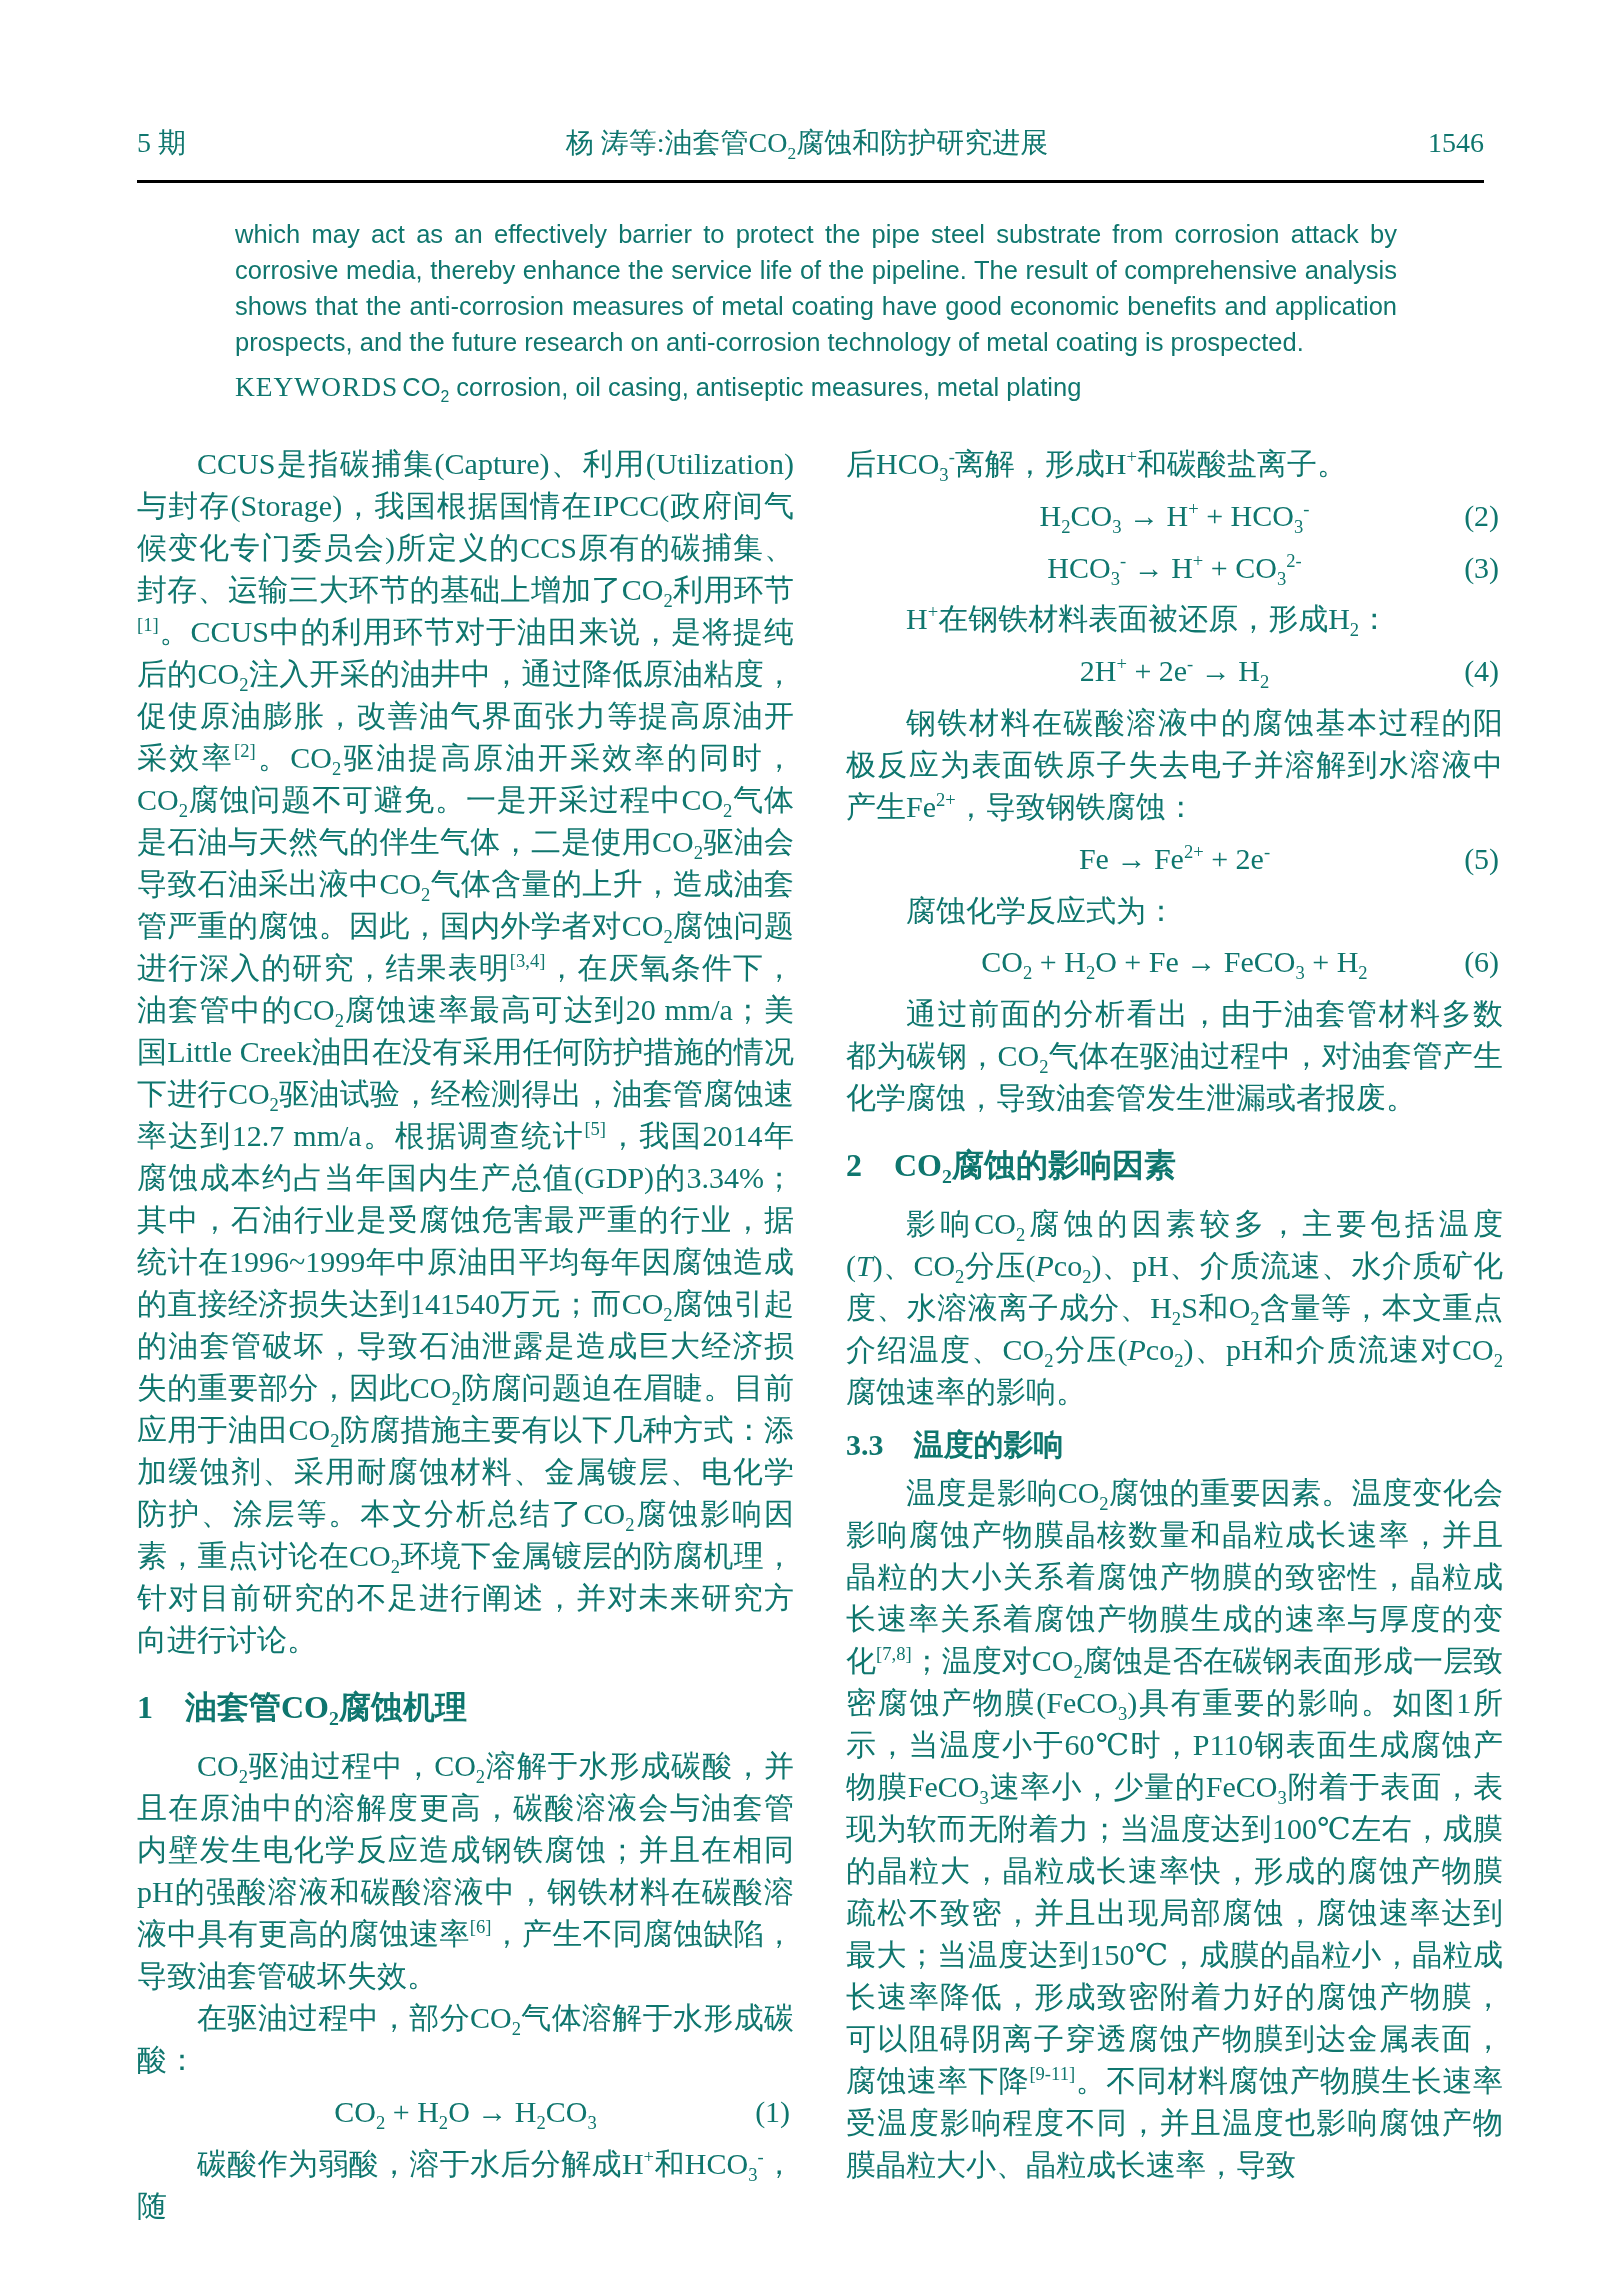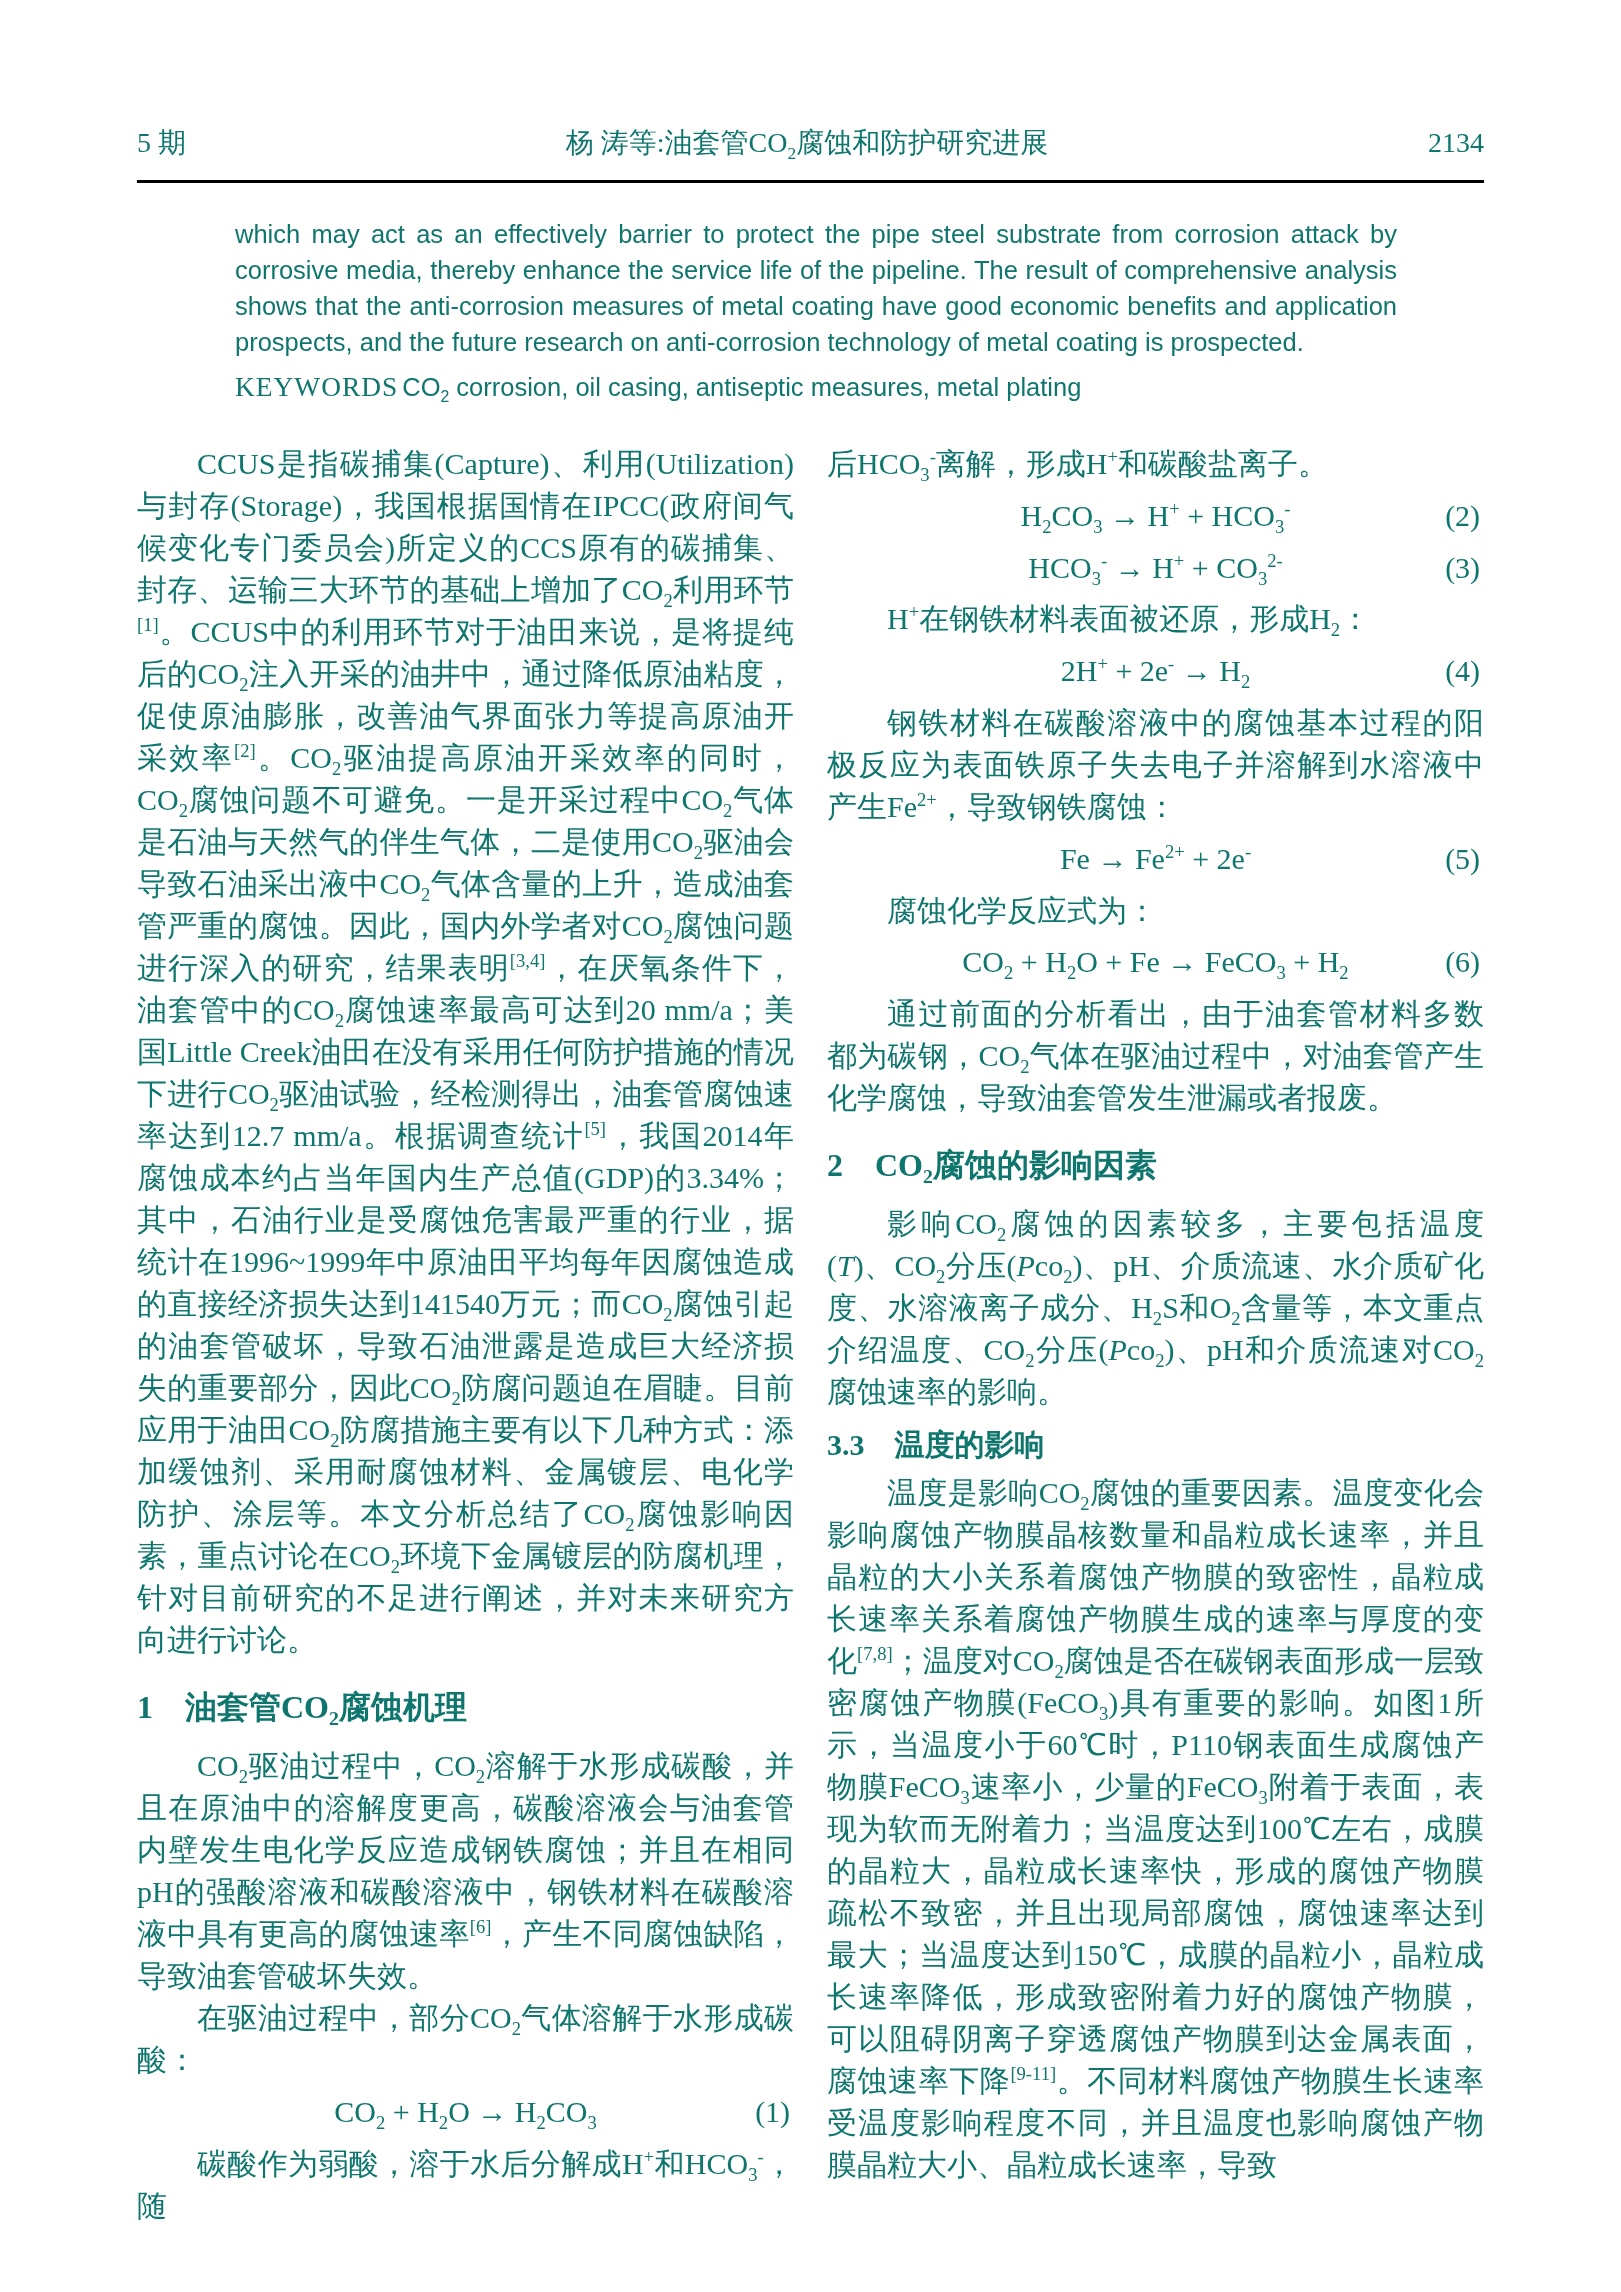--- a/index.html
+++ b/index.html
@@ -33,21 +33,21 @@
   .abstract p{margin:0;}
   .keywords-line{margin-top:8.8px !important;}
   .kw-label{
     font-family:"Liberation Serif","DejaVu Serif",serif;
     font-weight:normal;font-size:27.4px;letter-spacing:1px;
   }
   .kw-text{margin-left:4px;}
   
   .columns{
     position:absolute;top:443px;left:137px;width:1347px;
-    display:flex;gap:33px;font-family:Liberation Serif, serif;
+    display:flex;gap:52px;
   }
   .col{
     width:657px;flex:0 0 657px;
     font-size:30px;line-height:42px;
     text-align:justify;
   }
   .para{margin:0;}
   .indent{text-indent:2em;}
   h2.section{
     font-size:32px;line-height:45px;font-weight:bold;
@@ -66,21 +66,21 @@
   i{font-style:italic;}
 </style>
 </head>
 <body>
 
 <div class="page">
 
   <div class="running-head">
     <span class="rh-issue">5 期</span>
     <span class="rh-title">杨 涛等:油套管CO<sub>2</sub>腐蚀和防护研究进展</span>
-    <span class="rh-page">2134</span>
+    <span class="rh-page">1546</span>
   </div>
   <div class="head-rule"></div>
 
   <section class="abstract">
     <p class="abstract-text">which may act as an effectively barrier to protect the pipe steel substrate from corrosion attack by corrosive media, thereby enhance the service life of the pipeline. The result of comprehensive analysis shows that the anti-corrosion measures of metal coating have good economic benefits and application prospects, and the future research on anti-corrosion technology of metal coating is prospected.</p>
     <p class="keywords-line">
       <span class="kw-label">KEYWORDS</span><span class="kw-text">CO<sub>2</sub> corrosion, oil casing, antiseptic measures, metal plating</span>
     </p>
   </section>
 

